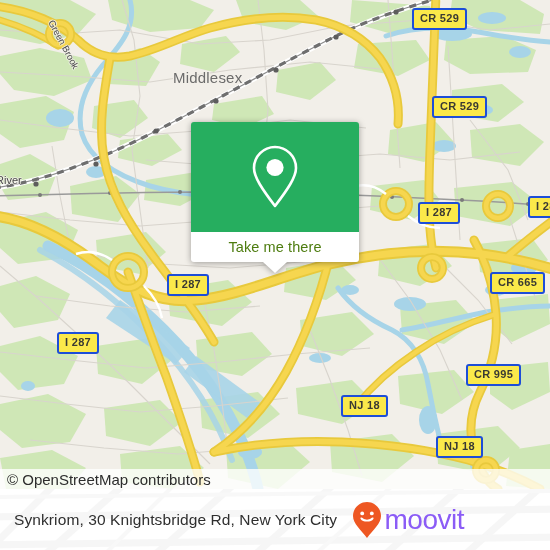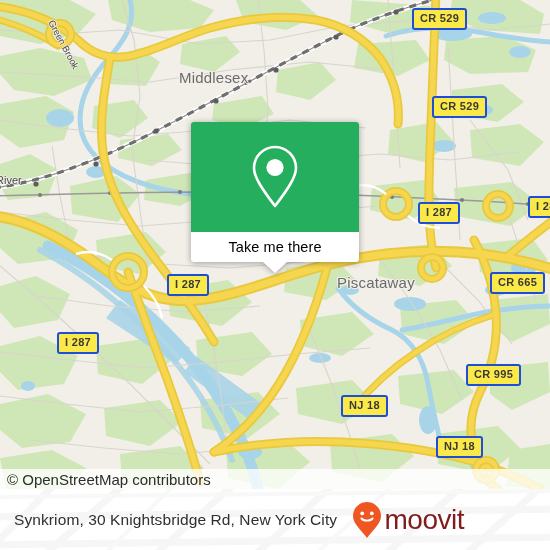--- a/index.html
+++ b/index.html
@@ -82,21 +82,21 @@
     display:flex;align-items:center;justify-content:center;
   }
   .popup-pin{display:block;}
   .popup-foot{
     height:30px;background:#ffffff;
     border-radius:0 0 3px 3px;
     display:flex;align-items:center;justify-content:center;
     position:relative;
   }
   .popup-foot .cta{
-    font-size:14.5px;color:#000000;letter-spacing:.1px;
+    font-size:14.5px;color:#4d7c0f;letter-spacing:.1px;
   }
   .popup-tail{
     position:absolute;left:50%;top:100%;
     transform:translateX(-50%);
     width:0;height:0;
     border-left:12px solid transparent;
     border-right:12px solid transparent;
     border-top:11px solid #ffffff;
   }
 
@@ -113,21 +113,21 @@
   .footer-inner{
     position:absolute;left:0;top:0;width:478px;height:61px;
     display:flex;align-items:center;justify-content:space-between;
     padding:0 14px 0 14px;box-sizing:border-box;
   }
   .footer-text{
     font-size:15.5px;color:#2f2f2f;letter-spacing:.1px;white-space:nowrap;
   }
   .brand{display:flex;align-items:center;gap:3px;}
   .brand-word{
-    font-size:28px;color:#7f1d1d;letter-spacing:-.5px;
+    font-size:28px;color:#8b5cf6;letter-spacing:-.5px;
     font-weight:normal;line-height:1;
   }
 </style>
 </head>
 <body>
 
 <div id="root">
 
   <div class="map-area">
 
@@ -328,22 +328,21 @@
         <circle cx="486" cy="470" r="10"></circle>
       </g>
       <g fill="none" stroke="#ffffff" stroke-width="2.4">
         <path d="M112,260 C100,252 88,250 76,254"></path>
         <path d="M144,286 C154,296 160,306 162,318"></path>
         <path d="M386,194 C376,186 366,184 356,186"></path>
         <path d="M408,216 C418,224 428,228 440,228"></path>
       </g>
     </svg>
 
-    <div class="place-label" style="left:179px;top:69px;">Middlesex</div>
-    <div class="place-label" style="left:337px;top:274px;">Piscataway</div>
+    <div class="place-label" style="left:173px;top:69px;">Middlesex</div>
 
     <div class="water-label" style="left:56px;top:18px;transform:rotate(62deg);transform-origin:left top;">Green Brook</div>
     <div class="water-label" style="left:-4px;top:174px;font-size:11px;">River</div>
 
     <div class="shield" style="left:412px;top:8px;">CR 529</div>
     <div class="shield" style="left:432px;top:96px;">CR 529</div>
     <div class="shield" style="left:418px;top:202px;">I 287</div>
     <div class="shield" style="left:528px;top:196px;">I 287</div>
     <div class="shield" style="left:167px;top:274px;">I 287</div>
     <div class="shield" style="left:57px;top:332px;">I 287</div>

